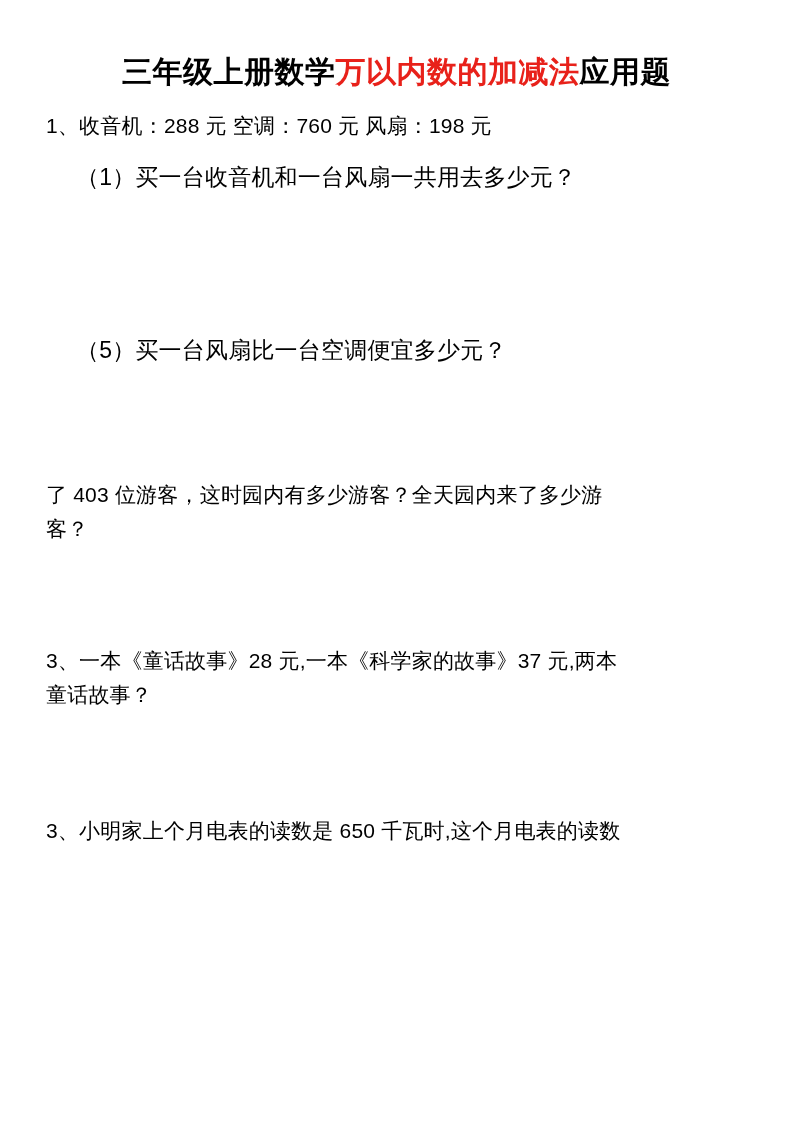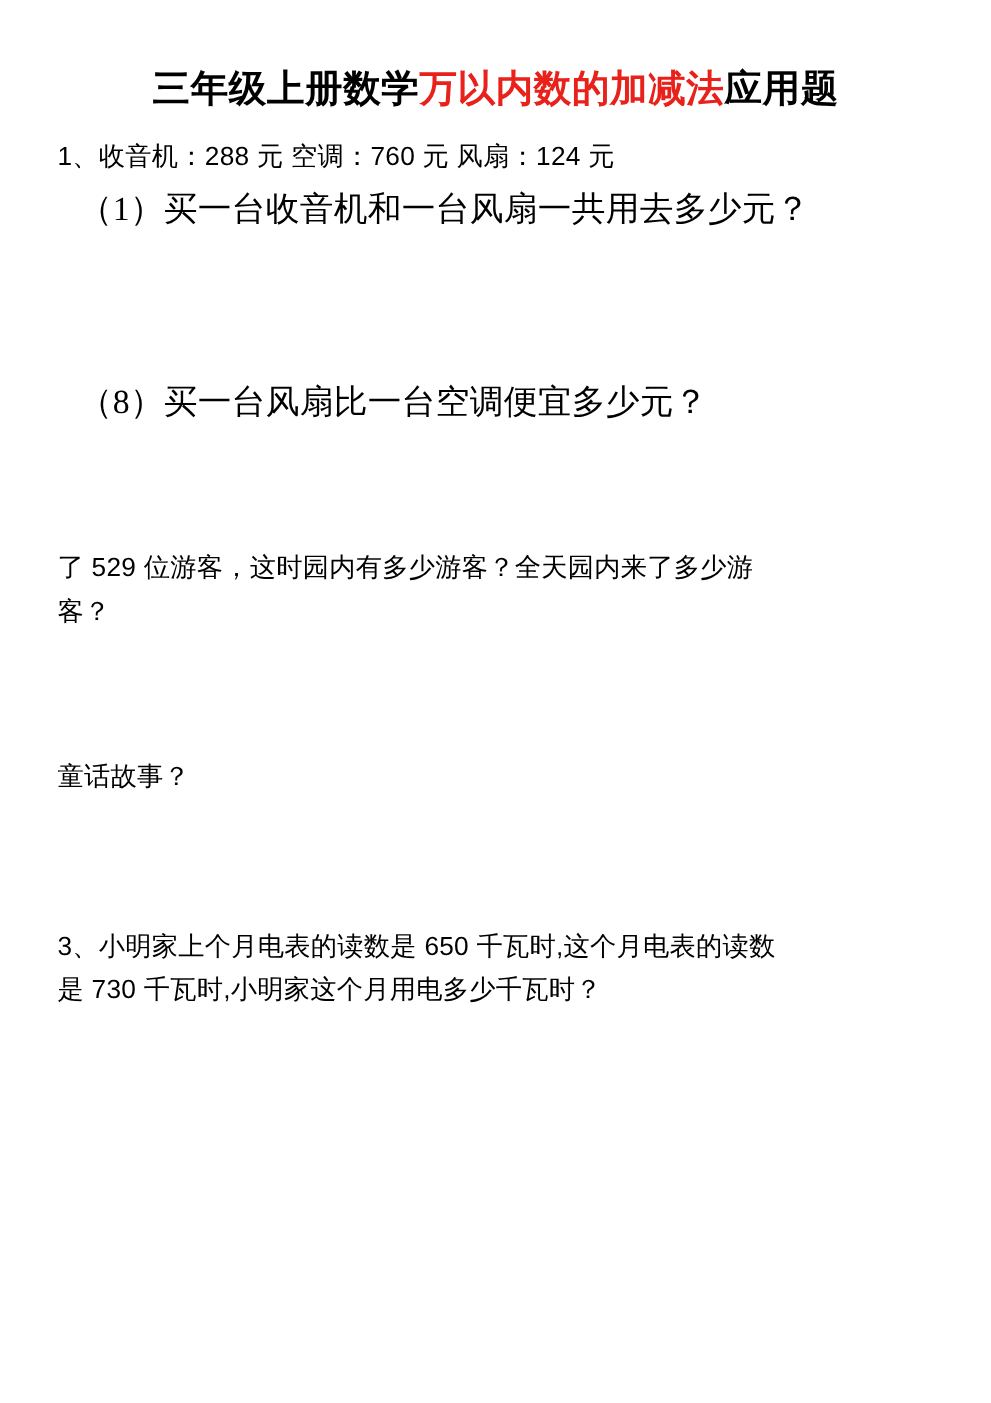--- a/index.html
+++ b/index.html
@@ -37,61 +37,60 @@
   .q-block {
     margin: 0 0 6px 0;
   }
   .q-line {
     font-size: 21px;
     line-height: 1.62;
     margin: 0;
     letter-spacing: 0.2px;
   }
   .q-sub {
-    font-size: 27px;
+    font-size: 23px;
     line-height: 1.62;
-    margin: 3px;
+    margin: 16px;
     padding-left: 14px;
     letter-spacing: 0.2px;
-    font-family: Liberation Serif, serif;
   }
   .gap-after-1a { height: 104px; }
   .gap-after-1b { height: 86px; }
   .gap-after-2 { height: 92px; }
   .gap-after-3 { height: 96px; }
   .gap-after-4 { height: 96px; }
 </style>
 </head>
 <body>
 
 <div class="page">
 
   <h1 class="doc-title">
     <span>三年级上册数学</span><span class="accent">万以内数的加减法</span><span>应用题</span>
   </h1>
 
   <div class="q-block">
-    <p class="q-line">1、收音机：288 元    空调：760 元    风扇：124 元</p>
+    <p class="q-line">1、收音机：288 元    空调：760 元    风扇：198 元</p>
     <p class="q-sub">（1）买一台收音机和一台风扇一共用去多少元？</p>
     <div class="gap-after-1a"></div>
-    <p class="q-sub">（8）买一台风扇比一台空调便宜多少元？</p>
+    <p class="q-sub">（5）买一台风扇比一台空调便宜多少元？</p>
     <div class="gap-after-1b"></div>
   </div>
 
   <div class="q-block">
-    <p class="q-line">了 529 位游客，这时园内有多少游客？全天园内来了多少游</p>
+    <p class="q-line">了 403 位游客，这时园内有多少游客？全天园内来了多少游</p>
     <p class="q-line">客？</p>
     <div class="gap-after-2"></div>
   </div>
 
   <div class="q-block">
+    <p class="q-line">3、一本《童话故事》28 元,一本《科学家的故事》37 元,两本</p>
     <p class="q-line">童话故事？</p>
     <div class="gap-after-3"></div>
   </div>
 
   <div class="q-block">
     <p class="q-line">3、小明家上个月电表的读数是 650 千瓦时,这个月电表的读数</p>
-    <p class="q-line">是 730 千瓦时,小明家这个月用电多少千瓦时？</p>
     <div class="gap-after-4"></div>
   </div>
 
 
 </div>
 
 </body></html>

